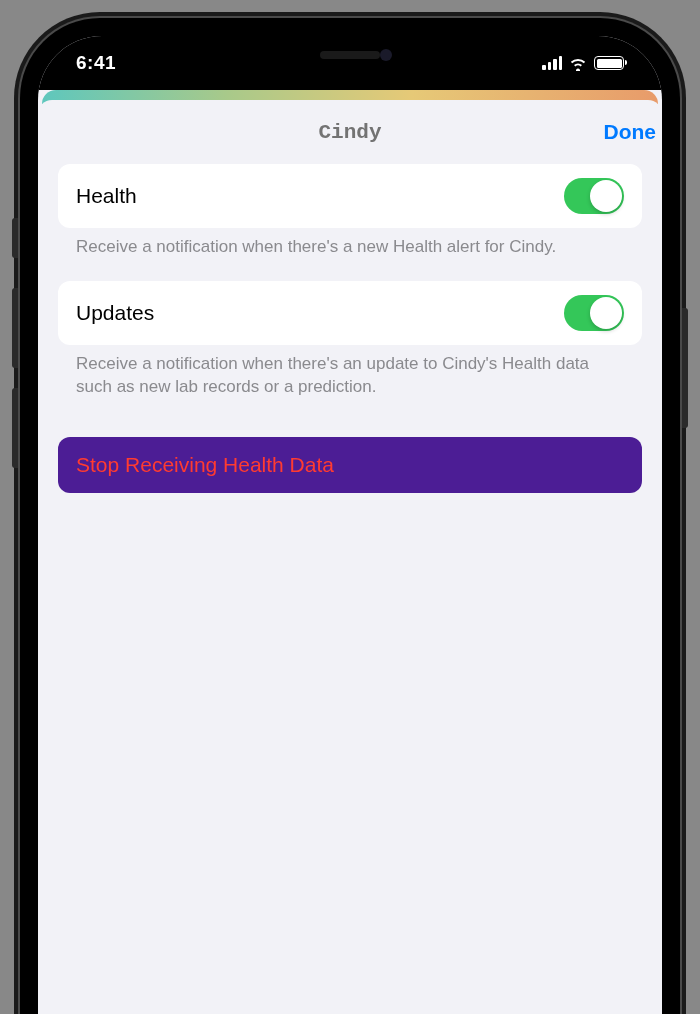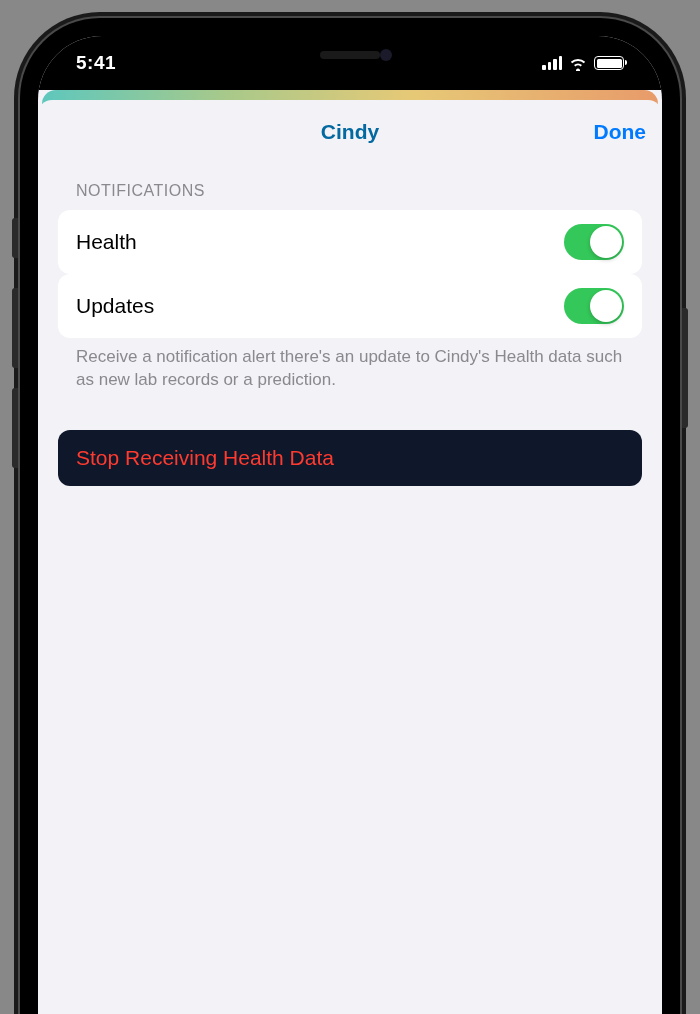--- a/index.html
+++ b/index.html
@@ -163,25 +163,26 @@
     .nav-bar {
       display: flex;
       align-items: center;
       justify-content: center;
       height: 64px;
       position: relative;
     }
     .nav-title {
       font-size: 21px;
       font-weight: 600;
-      color: #0369a1;
+      color: #737373;
+      font-family: Liberation Mono, monospace;
     }
     .nav-done {
       position: absolute;
-      right: 16px;
+      right: 6px;
       font-size: 21px;
       font-weight: 600;
       color: #007aff;
     }
     .content {
       padding: 0 20px;
     }
     .section-header {
       font-size: 16px;
       color: #8a8a8e;
@@ -219,21 +220,21 @@
       border-radius: 50%;
       box-shadow: 0 2px 4px rgba(0,0,0,0.2);
     }
     .row-footer {
       font-size: 17px;
       color: #8a8a8e;
       padding: 8px 18px 22px 18px;
       line-height: 1.35;
     }
     .destructive-row {
-      background: #0f172a;
+      background: #4c1d95;
       border-radius: 12px;
       padding: 16px 18px;
       margin-top: 16px;
     }
     .destructive-label {
       font-size: 21px;
       color: #ff3b30;
     }
   </style>
 </head>
@@ -242,21 +243,21 @@
 <div class="phone-frame">
   <div class="side-button-left sbl1"></div>
   <div class="side-button-left sbl2"></div>
   <div class="side-button-left sbl3"></div>
   <div class="side-button-right"></div>
 
   <div class="screen">
     <div class="notch"></div>
 
     <div class="status-bar">
-      <div class="status-time">5:41</div>
+      <div class="status-time">6:41</div>
       <div class="status-icons">
         <div class="signal-icon">
           <div class="signal-bar sb1"></div>
           <div class="signal-bar sb2"></div>
           <div class="signal-bar sb3"></div>
           <div class="signal-bar sb4"></div>
         </div>
         <div class="wifi-icon">
           <svg viewBox="0 0 20 16" fill="#fff">
             <path d="M10 13.5 a2 2 0 1 0 0.001 0 Z"></path>
@@ -272,37 +273,37 @@
 
     <div class="gradient-peek"></div>
 
     <div class="sheet">
       <div class="nav-bar">
         <div class="nav-title">Cindy</div>
         <div class="nav-done">Done</div>
       </div>
 
       <div class="content">
-        <div class="section-header">NOTIFICATIONS</div>
 
         <div class="row">
           <div class="row-label">Health</div>
           <div class="toggle">
             <div class="toggle-knob"></div>
           </div>
         </div>
+        <div class="row-footer">Receive a notification when there's a new Health alert for Cindy.</div>
 
 
         <div class="row">
           <div class="row-label">Updates</div>
           <div class="toggle">
             <div class="toggle-knob"></div>
           </div>
         </div>
-        <div class="row-footer">Receive a notification alert there's an update to Cindy's Health data such as new lab records or a prediction.</div>
+        <div class="row-footer">Receive a notification when there's an update to Cindy's Health data such as new lab records or a prediction.</div>
 
         <div class="destructive-row">
           <div class="destructive-label">Stop Receiving Health Data</div>
         </div>
       </div>
     </div>
   </div>
 </div>
 
 </body></html>

